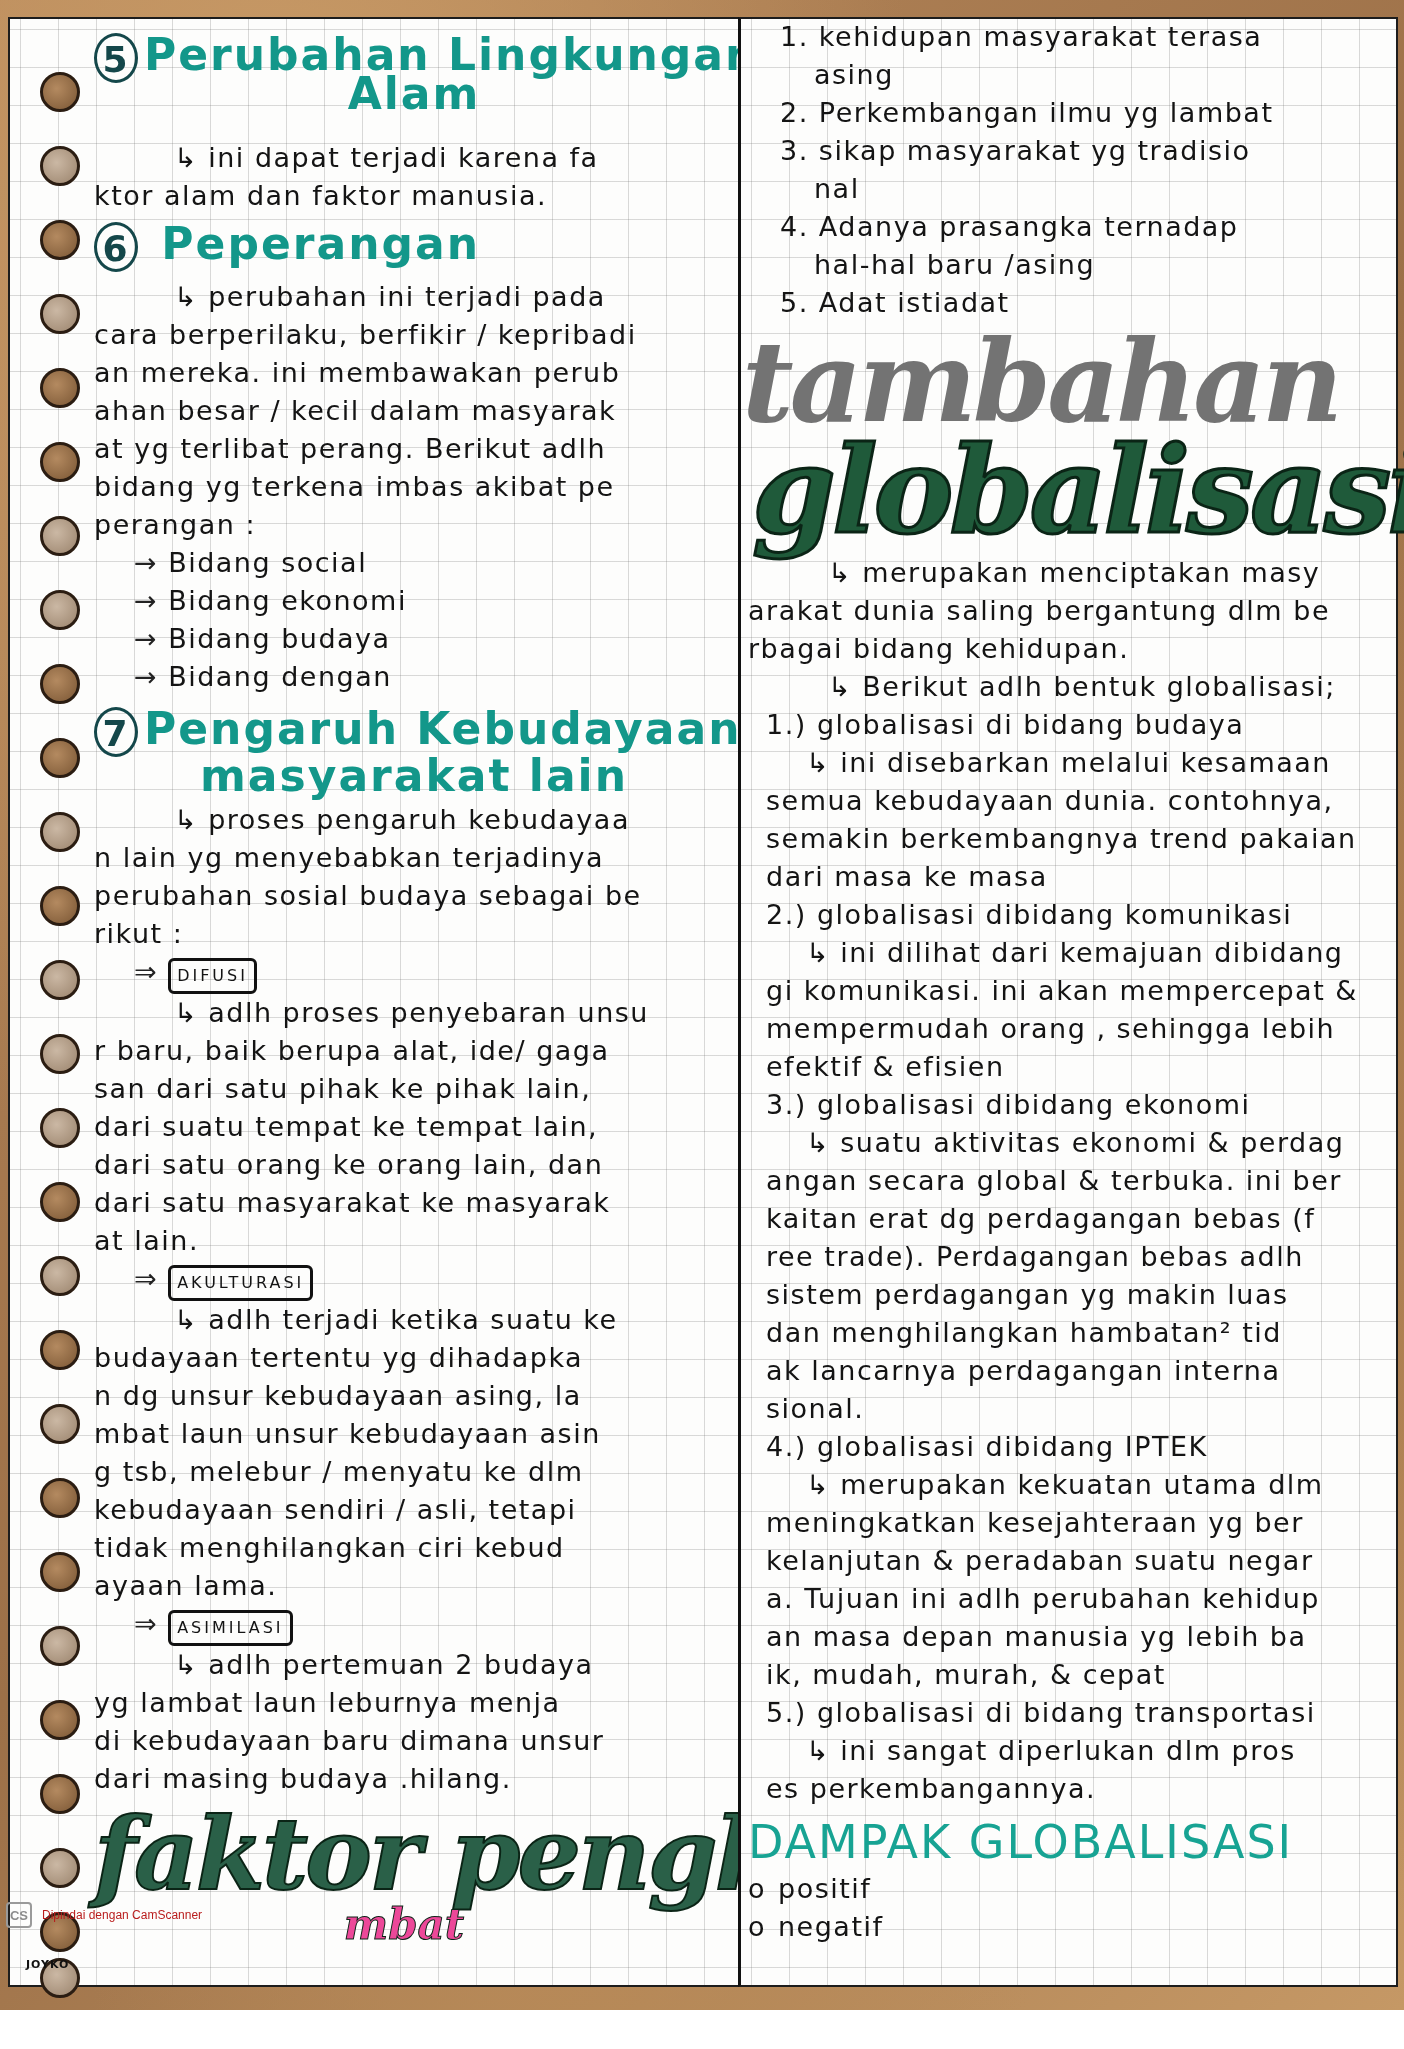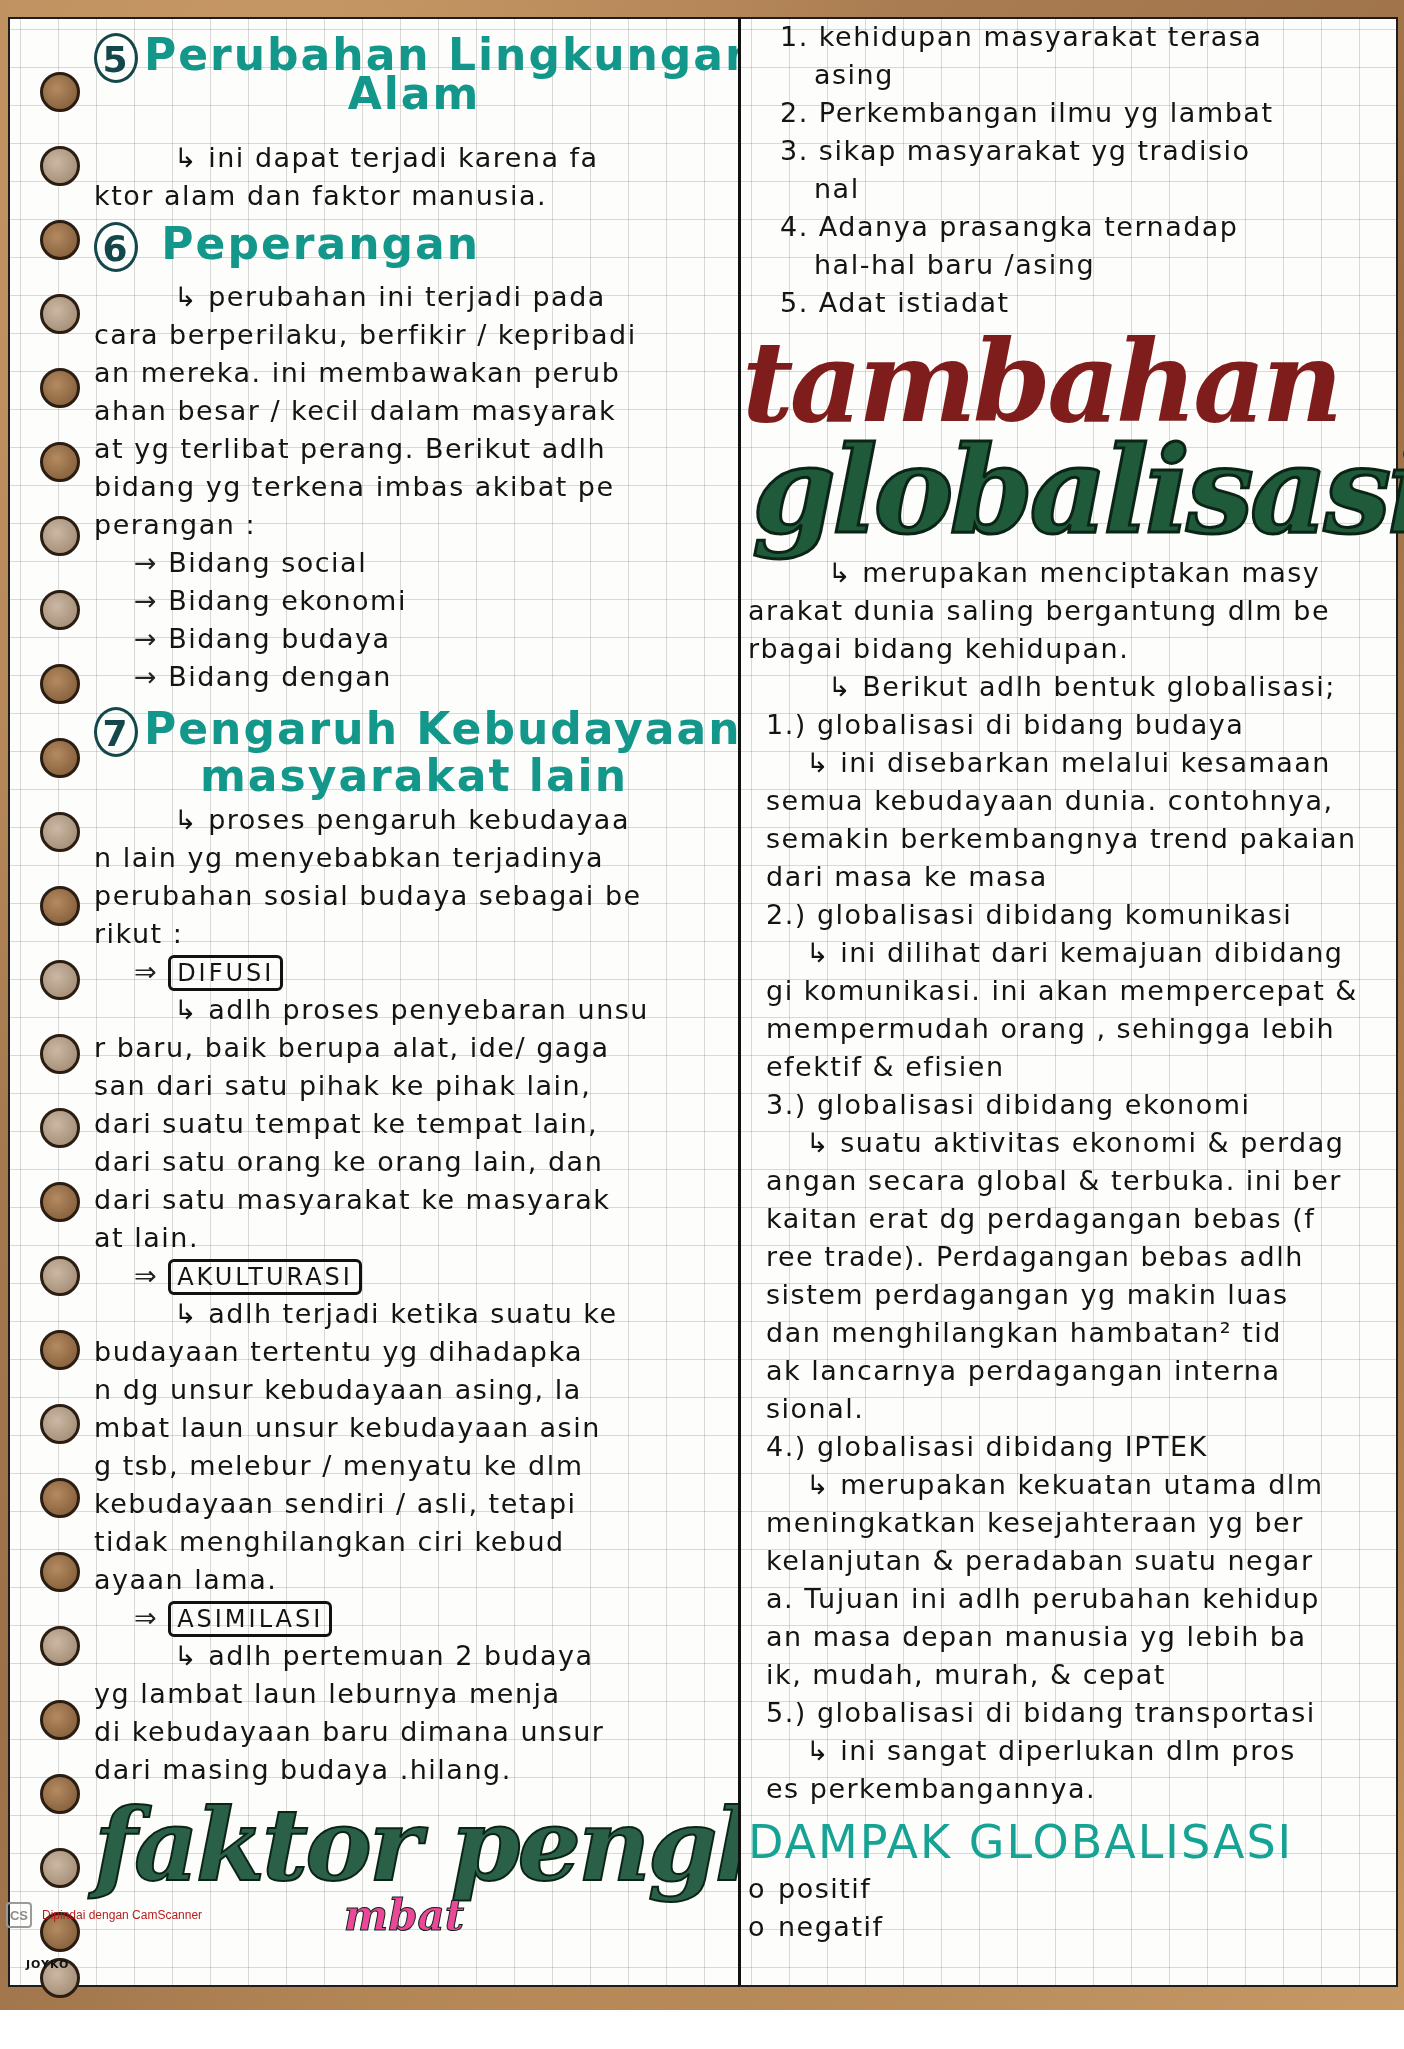--- a/index.html
+++ b/index.html
@@ -54,27 +54,27 @@
     font-size:44px; line-height:50px; margin:0; letter-spacing:2px; white-space:nowrap;
   }
   .teal-heading.center { text-align:center; }
   .num-circle {
     display:inline-block; width:44px; height:50px; border:3px solid #14474a;
     border-radius:50%; text-align:center; line-height:48px; font-size:36px;
     color:#14474a; margin-right:6px; vertical-align:middle; box-sizing:border-box;
   }
   .boxed {
     display:inline-block; border:3px solid #111; border-radius:6px;
-    padding:0 6px; line-height:30px; font-size:24px; letter-spacing:3px;
+    padding:0 6px; line-height:30px; font-size:16px; letter-spacing:3px;
   }
   .script {
     font-family:"DejaVu Serif", serif; font-style:italic; font-weight:bold;
     margin:0; white-space:nowrap; line-height:1;
   }
-  .script.dark { color:#7f1d1d; font-size:112px; letter-spacing:-4px; }
+  .script.dark { color:#737373; font-size:112px; letter-spacing:-4px; }
   .script.green { color:#1f5a3a; font-size:120px; letter-spacing:-4px;
     -webkit-text-stroke:3px #0b2416; }
   .script.green-sm { color:#2a6048; font-size:100px; letter-spacing:-3px;
     -webkit-text-stroke:2px #0b2416; }
   .script.green-xs { color:#ec4899; font-size:42px; -webkit-text-stroke:1px #0b2416; text-align:center; padding-right:20px; }
   .dampak {
     font-family:"DejaVu Sans", sans-serif; color:#17a393; font-size:46px; line-height:56px;
     letter-spacing:2px; margin:0; font-weight:400;
   }
   .bullet-o { display:inline-block; width:30px; }

